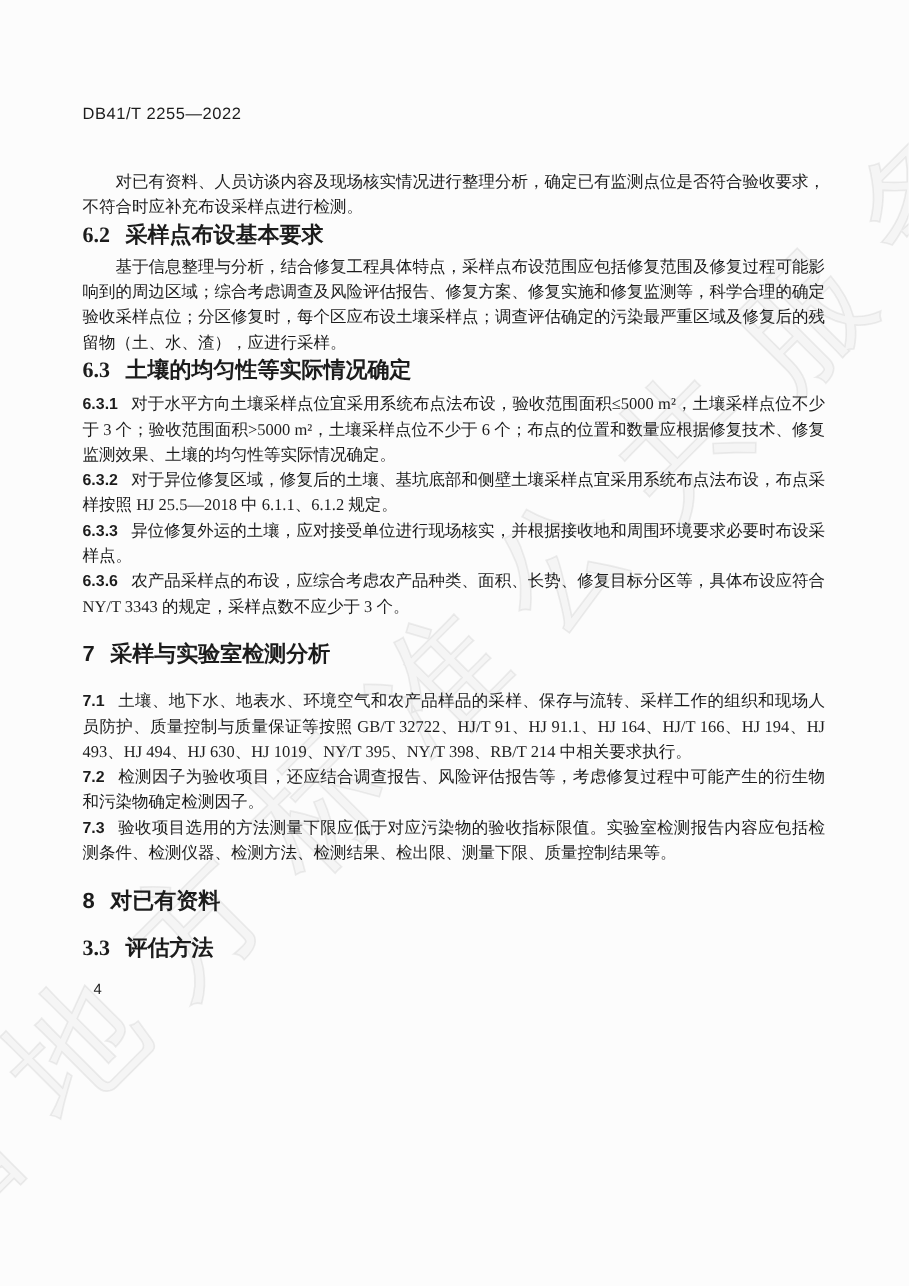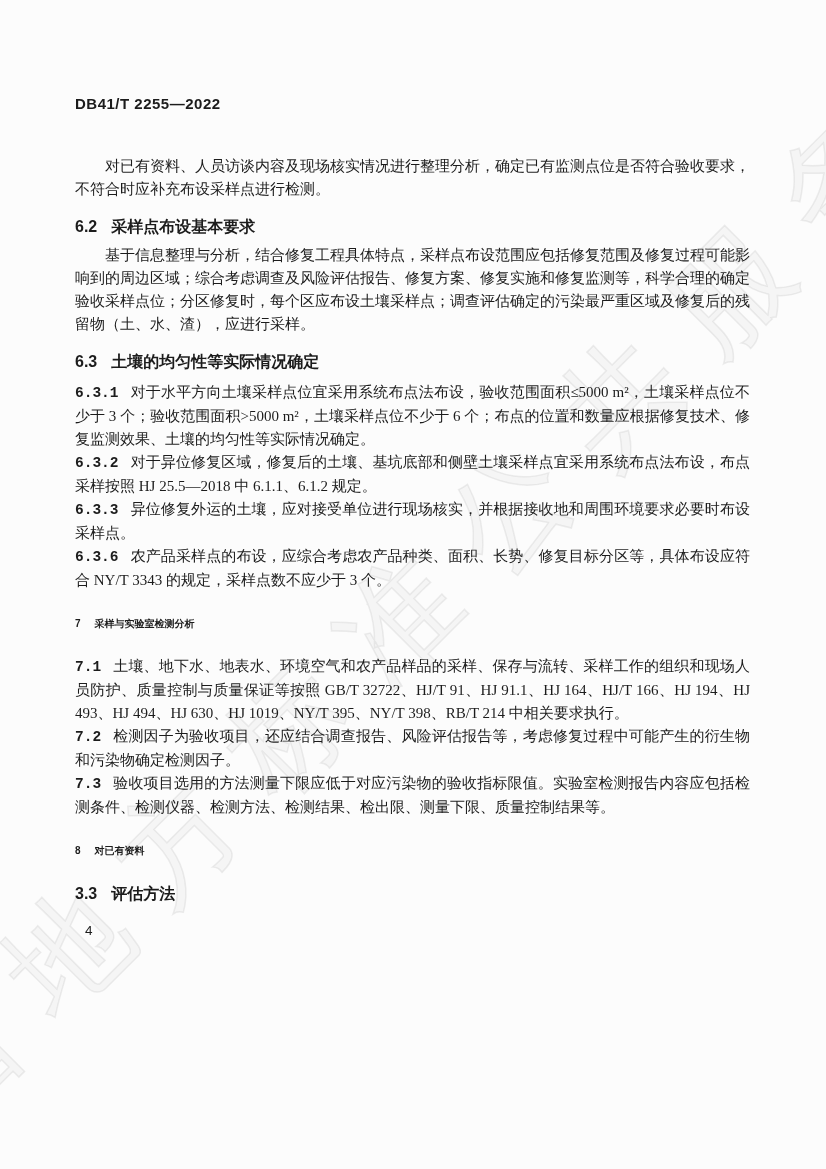--- a/index.html
+++ b/index.html
@@ -36,56 +36,56 @@
     pointer-events: none;
     z-index: 0;
   }
   .content {
     position: relative;
     z-index: 1;
   }
   .doc-header {
     font-family: "Liberation Sans", "DejaVu Sans", sans-serif;
     font-size: 15px;
-    font-weight: 700;
+    font-weight: 400;
     letter-spacing: 0.5px;
     line-height: 23px;
     margin-bottom: 40px;
   }
   .para {
     font-size: 15px;
     line-height: 23px;
     text-align: justify;
     margin: 0;
   }
   .indent { text-indent: 2em; }
   .h-sub {
-    font-family: Liberation Sans, sans-serif;
-    font-size: 16px;
+    font-family: Liberation Serif, serif;
+    font-size: 20px;
     font-weight: 700;
     line-height: 23px;
-    margin: 14px 0 6px 0;
+    margin: 2px 0 6px 0;
   }
   .h-sub.gap-below { margin-bottom: 8px; }
   .h-chap {
     font-family: "Liberation Sans", "DejaVu Sans", sans-serif;
-    font-size: 10px;
+    font-size: 20px;
     font-weight: 700;
     line-height: 23px;
     margin: 20px 0 20px 0;
   }
   .hnum { margin-right: 14px; }
   .clause {
     font-size: 15px;
     line-height: 23px;
     text-align: justify;
     margin: 0;
   }
   .cnum {
-    font-family: Liberation Mono, monospace;
+    font-family: Liberation Sans, sans-serif;
     font-weight: 600;
     font-size: 14.5px;
     margin-right: 12px;
   }
   .footer {
     margin-top: 18px;
     padding-left: 10px;
     font-family: "Liberation Sans", "DejaVu Sans", sans-serif;
     font-size: 13.5px;
   }

